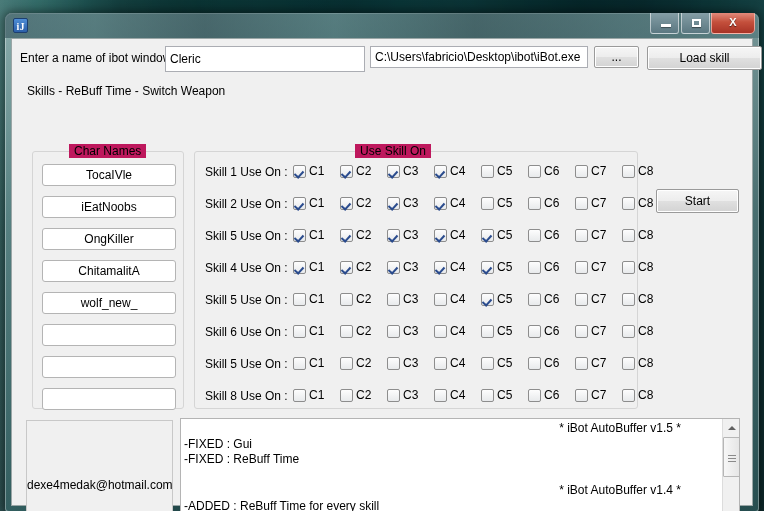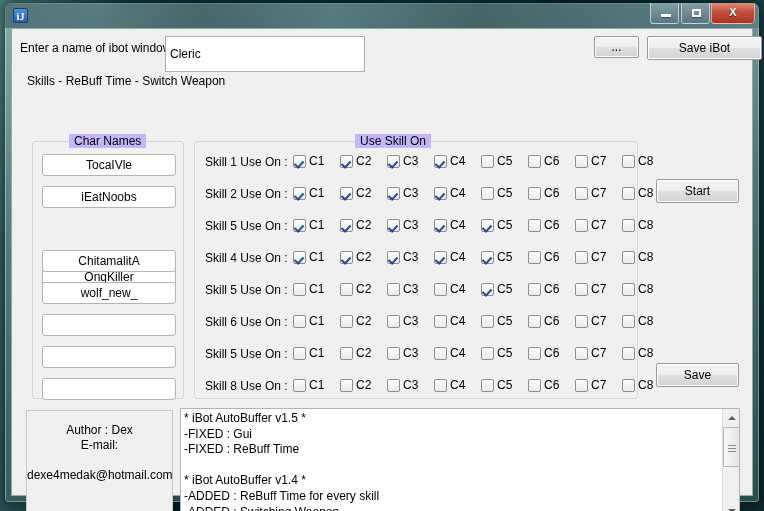--- a/index.html
+++ b/index.html
@@ -25,21 +25,21 @@
       linear-gradient(90deg,
         rgba(140,160,155,.55) 0px, rgba(90,125,120,.5) 30px,
         rgba(30,70,70,.35) 90px, rgba(12,45,48,.2) 170px,
         rgba(25,70,72,.3) 260px, rgba(10,40,42,.25) 350px,
         rgba(35,85,88,.3) 470px, rgba(8,32,35,.3) 580px,
         rgba(28,74,76,.35) 690px, rgba(60,110,108,.4) 764px);
     mix-blend-mode:screen;opacity:.45;
   }
   
   #window{
-    position:absolute;left:5px;top:3px;width:754px;height:499px;
+    position:absolute;left:5px;top:13px;width:754px;height:499px;
     border-radius:7px 7px 4px 4px;
     background:linear-gradient(180deg,
        rgba(180,205,205,.62) 0%,
        rgba(120,160,162,.55) 40%,
        rgba(60,110,112,.55) 100%);
     box-shadow:0 0 0 1px rgba(255,255,255,.35) inset,
                0 0 10px 2px rgba(0,0,0,.45);
     box-sizing:border-box;
     padding:0;
   }
@@ -100,21 +100,21 @@
   }
   
   #toprow{position:absolute;left:0;top:0;width:100%;height:38px;}
   #lbl-window-name{position:absolute;left:8px;top:12px;font-size:12px;color:#000;white-space:nowrap;}
   .tbox{
     position:absolute;border:1px solid #abadb3;background:#fff;
     box-sizing:border-box;font-size:12px;color:#000;
     padding:2px 4px;font-family:"Liberation Sans",sans-serif;
     outline:none;
   }
-  #inp-charname{left:153px;top:7px;width:200px;height:36px;}
+  #inp-charname{left:153px;top:7px;width:200px;height:26px;}
   #inp-path{left:358px;top:7px;width:218px;height:22px;}
   .btn{
     position:absolute;box-sizing:border-box;
     border:1px solid #9a9a9a;border-radius:2px;
     background:linear-gradient(180deg,#f6f6f6 0%,#ededed 48%,#e0e0e0 50%,#d3d3d3 100%);
     font-size:12px;color:#000;text-align:center;
     font-family:"Liberation Sans",sans-serif;
     box-shadow:0 0 0 1px #fff inset;
     cursor:default;
   }
@@ -133,21 +133,21 @@
   #tab-1 .focusring{
     position:absolute;left:2px;top:2px;right:2px;bottom:1px;
     border:1px dotted #555;box-sizing:border-box;
   }
   
   .group{
     position:absolute;border:1px solid #d5d5d5;border-radius:3px;
     box-sizing:border-box;background:transparent;
   }
   .group > .glabel{
-    position:absolute;top:-8px;background:#c4b5fd;
+    position:absolute;top:-8px;background:#be185d;
     padding:0 5px;font-size:12px;color:#000;white-space:nowrap;
   }
   #grp-charnames{left:20px;top:112px;width:152px;height:258px;}
   #grp-charnames .glabel{left:36px;}
   #grp-useskill{left:182px;top:112px;width:444px;height:258px;}
   #grp-useskill .glabel{left:160px;}
   .charbox{
     position:absolute;left:9px;width:134px;height:22px;
     border:1px solid #b4b4b4;border-radius:3px;background:#fff;
     box-sizing:border-box;text-align:center;font-size:12px;color:#000;
@@ -185,21 +185,21 @@
   }
   #logbox{
     position:absolute;left:168px;top:379px;width:560px;height:112px;
     border:1px solid #b4b4b4;background:#fff;box-sizing:border-box;
     overflow:hidden;
   }
   #logtext{
     position:absolute;left:3px;top:2px;right:20px;
     font-size:12px;color:#000;line-height:15.6px;white-space:pre;
   }
-  .logcenter{display:block;text-align:left;padding-right:38px;}
+  .logcenter{display:block;text-align:right;padding-right:38px;}
   #logscroll{
     position:absolute;right:0;top:0;width:17px;height:100%;
     background:#f0f0f0;border-left:1px solid #dcdcdc;box-sizing:border-box;
   }
   .sbbtn{position:absolute;left:0;width:17px;height:17px;background:#f0f0f0;}
   .sbbtn.up{top:0;}
   .sbbtn.down{bottom:0;}
   .sbarrow{position:absolute;left:5px;width:0;height:0;}
   .sbarrow.up{top:7px;border-left:4px solid transparent;border-right:4px solid transparent;border-bottom:4px solid #606060;}
   .sbarrow.down{top:7px;border-left:4px solid transparent;border-right:4px solid transparent;border-top:4px solid #606060;}
@@ -231,34 +231,35 @@
       <div class="wbtn" id="btn-close">
         <span class="g">X</span>
       </div>
     </div>
 
     <div id="client">
 
       <div id="toprow">
         <div id="lbl-window-name">Enter a name of ibot window</div>
         <input class="tbox" id="inp-charname" type="text" value="Cleric" style="">
+        <input class="tbox" id="inp-path" type="text" value="C:\Users\fabricio\Desktop\ibot\iBot.exe" style="">
         <div class="btn" id="btn-browse">...</div>
-        <div class="btn" id="btn-load">Save iBot</div>
+        <div class="btn" id="btn-load">Load skill</div>
       </div>
 
       <div id="tabstrip">
         <div class="tab" id="tab-0">Skills - ReBuff Time - Switch Weapon</div>
       </div>
 
       <div class="group" id="grp-charnames">
         <span class="glabel">Char Names</span>
         <div id="charboxes">
             <div class="charbox" style="top: 12px;">TocaIVle</div>
             <div class="charbox" style="top: 44px;">iEatNoobs</div>
-            <div class="charbox" style="top: 76px; margin-top: 48px;">OngKiller</div>
+            <div class="charbox" style="top: 76px;">OngKiller</div>
             <div class="charbox" style="top: 108px;">ChitamalitA</div>
             <div class="charbox" style="top: 140px;">wolf_new_</div>
             <div class="charbox" style="top: 172px;"></div>
             <div class="charbox" style="top: 204px;"></div>
             <div class="charbox" style="top: 236px;"></div>
           </div>
       </div>
 
       <div class="group" id="grp-useskill">
         <span class="glabel">Use Skill On</span>
@@ -540,25 +541,22 @@
               </span>
               <span class="cbwrap" style="left: 417px;">
                 <span class="cb"></span>
                 <span class="cbtext">C8</span>
               </span>
             </div>
           </div>
       </div>
 
       <div class="btn" id="btn-stop">Start</div>
-      <div class="btn" id="btn-save">Save</div>
 
       <div id="grp-author">
-        <div class="line" style="top:12px">Author : Dex</div>
-        <div class="line" style="top:27px">E-mail:</div>
         <div class="line" style="top:57px">dexe4medak@hotmail.com</div>
       </div>
 
       <div id="logbox">
         <div id="logtext"><span class="logcenter">* iBot AutoBuffer v1.5 *</span><span style="display: block;">-FIXED : Gui</span><span style="display: block;">-FIXED : ReBuff Time</span><span style="display: block;">&nbsp;</span><span class="logcenter">* iBot AutoBuffer v1.4 *</span><span style="display: block;">-ADDED : ReBuff Time for every skill</span><span style="display: block;">-ADDED : Switching Weapon</span></div>
         <div id="logscroll">
           <div class="sbbtn up">
             <span class="sbarrow up"></span>
           </div>
           <div id="sbthumb">

